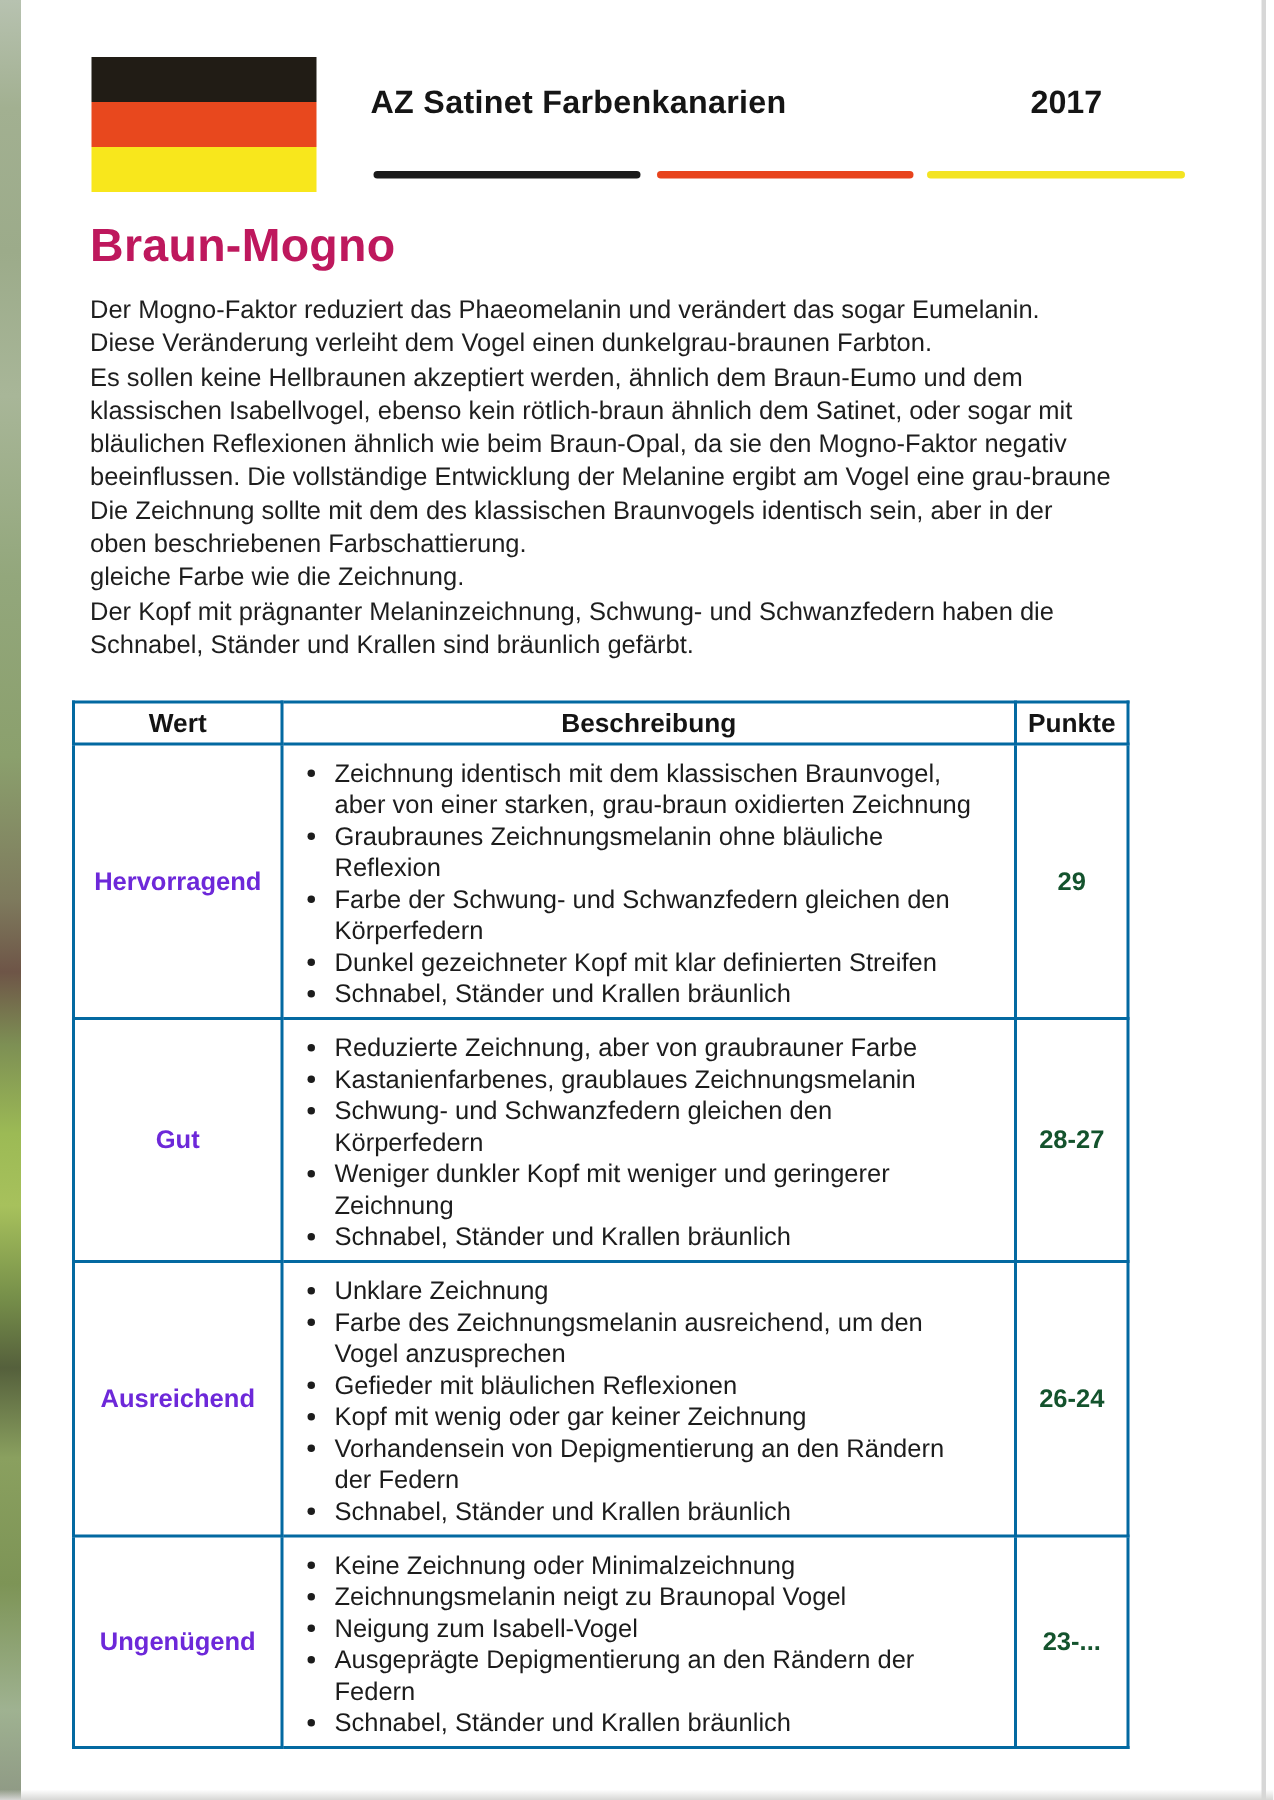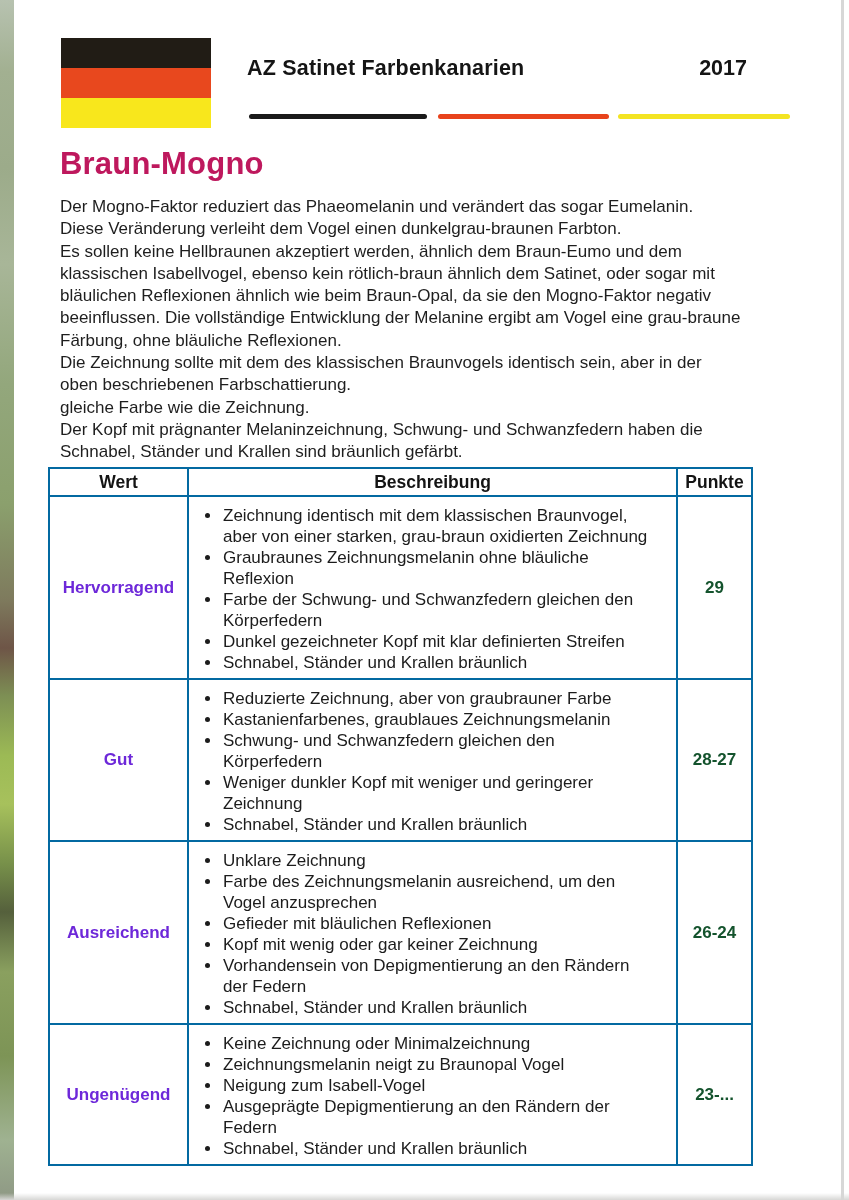--- a/index.html
+++ b/index.html
@@ -32,21 +32,21 @@
   }
   .flag div{flex:1;}
   .flag .f-black{background:var(--flag-black);}
   .flag .f-red{background:var(--flag-red);}
   .flag .f-yellow{background:var(--flag-yellow);}
   .journal-title{
     position:absolute;left:247px;top:56px;
     font-size:21.5px;font-weight:bold;letter-spacing:.2px;color:#151515;
   }
   .year-label{
-    position:absolute;left:687px;top:56px;width:60px;text-align:right;
+    position:absolute;left:687px;top:56px;width:60px;text-align:left;
     font-size:21.5px;font-weight:bold;color:#151515;
   }
   .rule{position:absolute;top:114px;height:5px;border-radius:2.5px;}
   .rule-black{left:249px;width:178px;background:var(--rule-black);}
   .rule-red{left:438px;width:171px;background:var(--rule-red);}
   .rule-yellow{left:618px;width:172px;background:var(--rule-yellow);}
   
   .page-title{
     position:absolute;left:60px;top:146px;margin:0;
     font-size:31px;font-weight:bold;color:#be185d;letter-spacing:.2px;
@@ -103,21 +103,20 @@
 
 <h1 class="page-title">Braun-Mogno</h1>
 
 <div class="intro" id="intro">
     <div>Der Mogno-Faktor reduziert das Phaeomelanin und verändert das sogar Eumelanin.</div>
     <div>Diese Veränderung verleiht dem Vogel einen dunkelgrau-braunen Farbton.</div>
     <div>Es sollen keine Hellbraunen akzeptiert werden, ähnlich dem Braun-Eumo und dem</div>
     <div>klassischen Isabellvogel, ebenso kein rötlich-braun ähnlich dem Satinet, oder sogar mit</div>
     <div>bläulichen Reflexionen ähnlich wie beim Braun-Opal, da sie den Mogno-Faktor negativ</div>
     <div>beeinflussen. Die vollständige Entwicklung der Melanine ergibt am Vogel eine grau-braune</div>
-    <div>Färbung, ohne bläuliche Reflexionen.</div>
     <div>Die Zeichnung sollte mit dem des klassischen Braunvogels identisch sein, aber in der</div>
     <div>oben beschriebenen Farbschattierung.</div>
     <div>gleiche Farbe wie die Zeichnung.</div>
     <div>Der Kopf mit prägnanter Melaninzeichnung, Schwung- und Schwanzfedern haben die</div>
     <div>Schnabel, Ständer und Krallen sind bräunlich gefärbt.</div>
   </div>
 
 <table class="score">
   <colgroup>
       <col class="c-wert">

